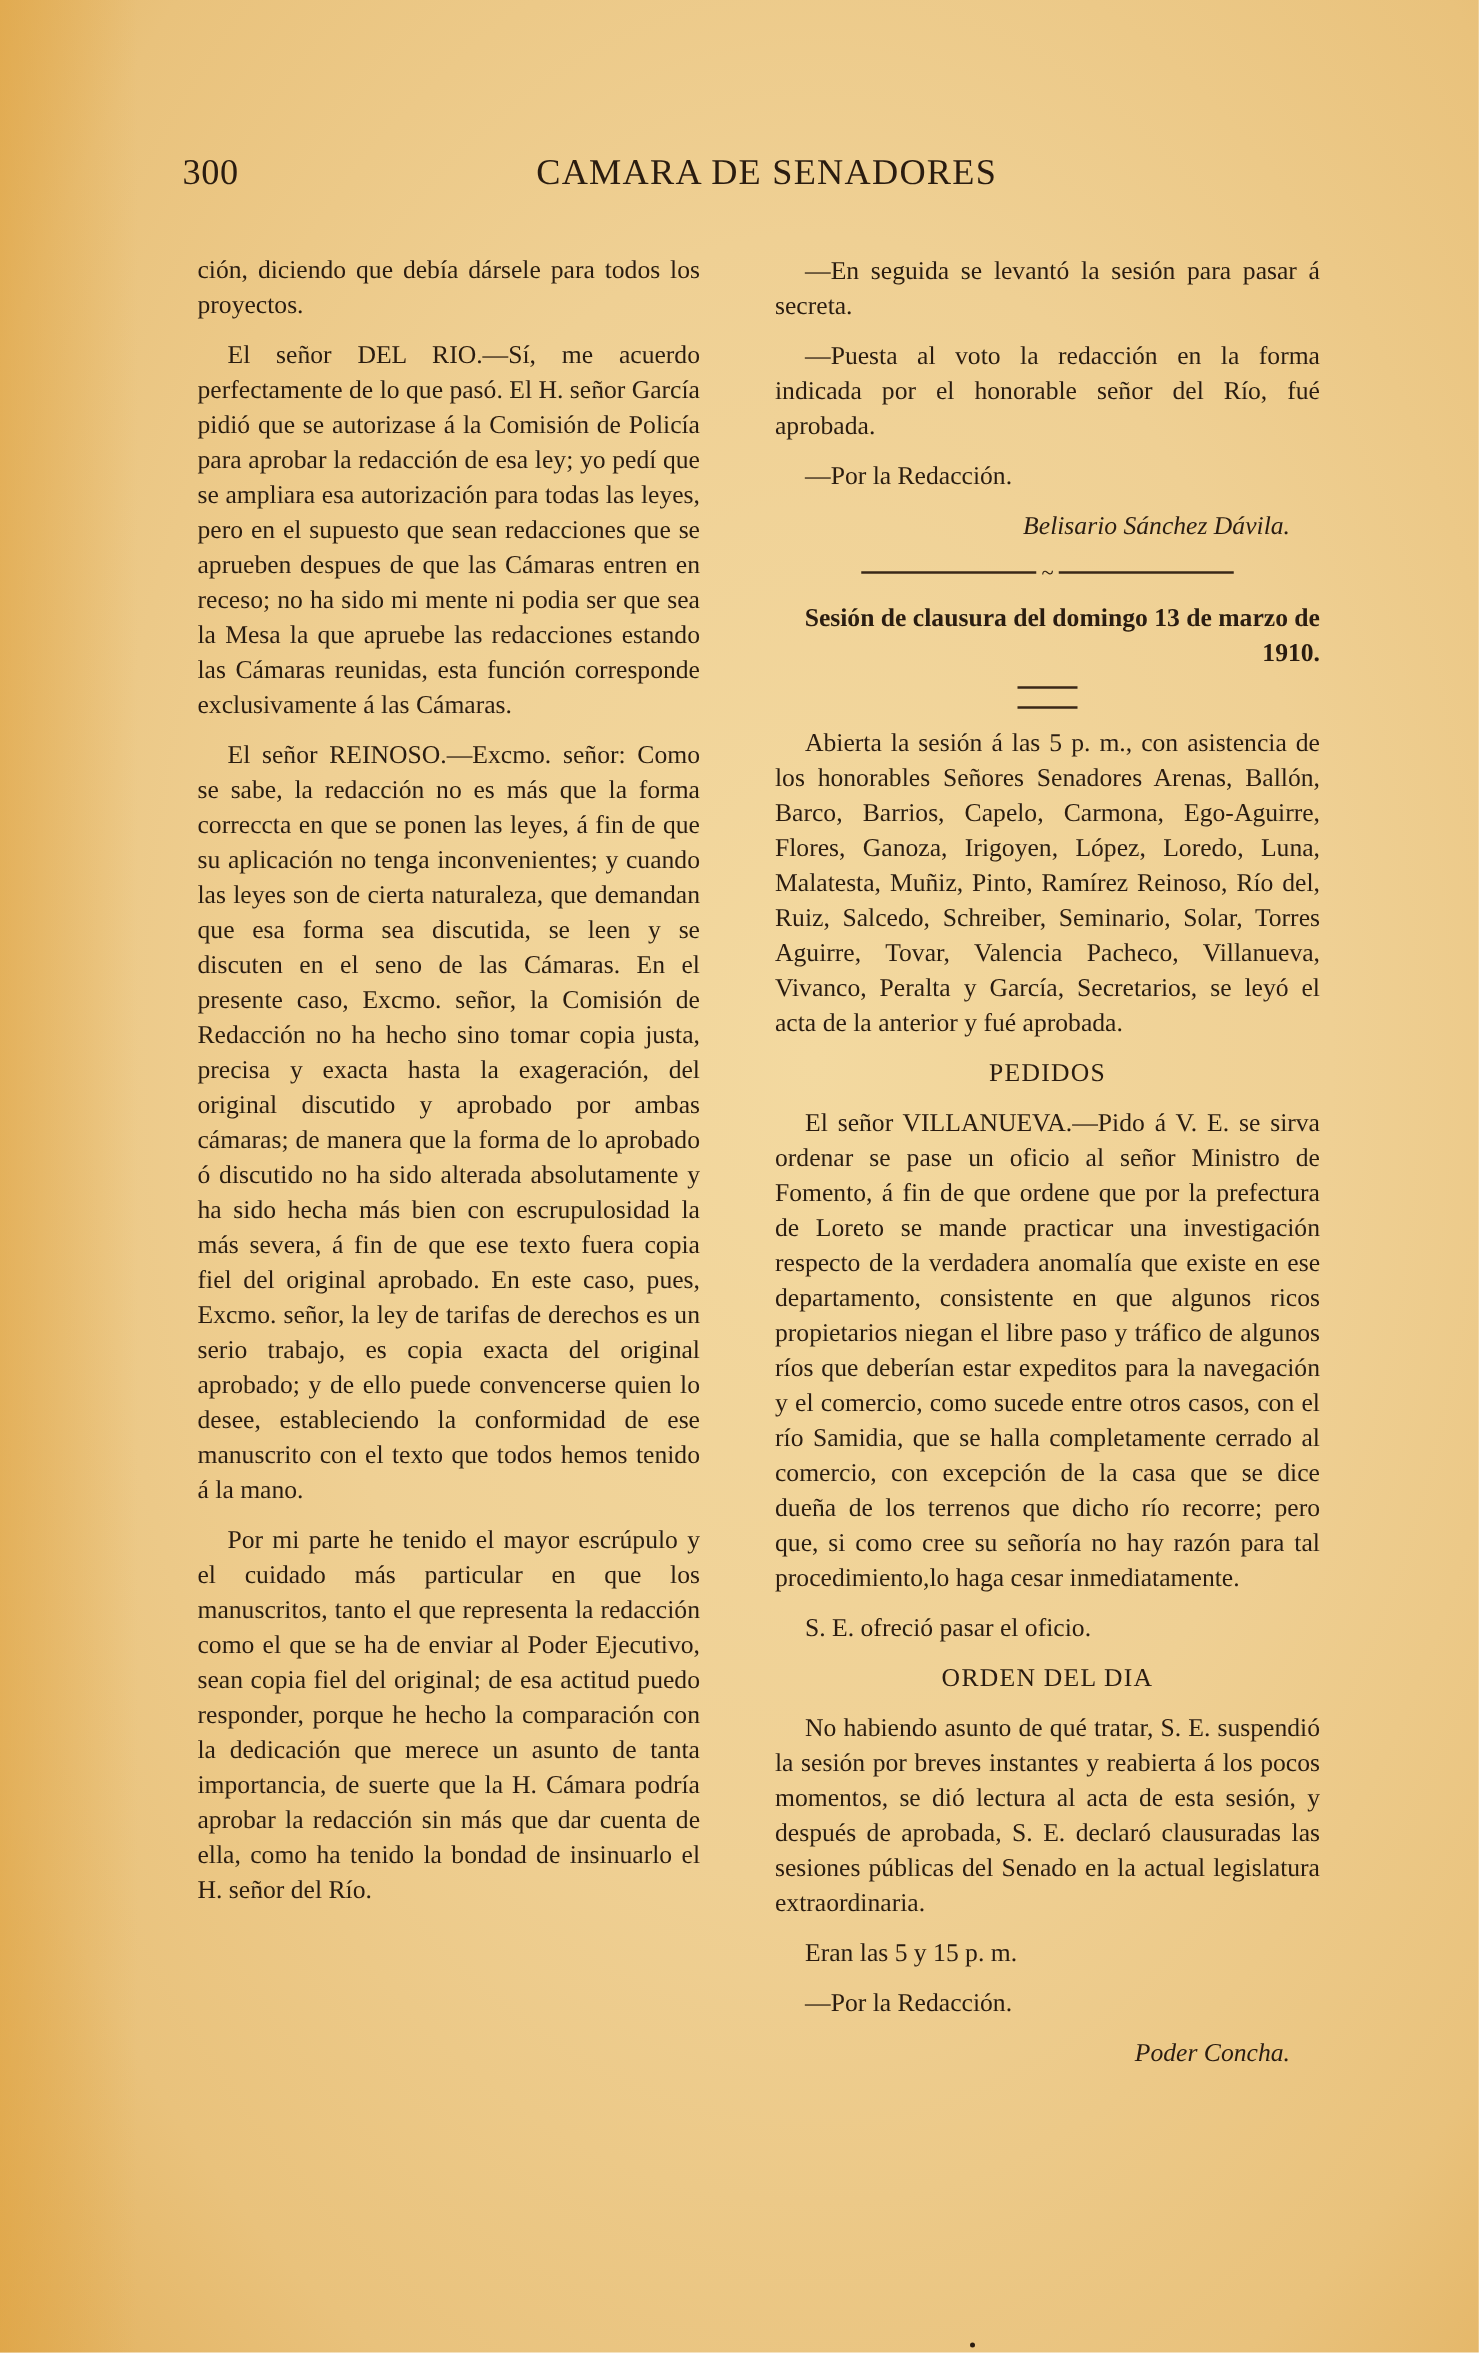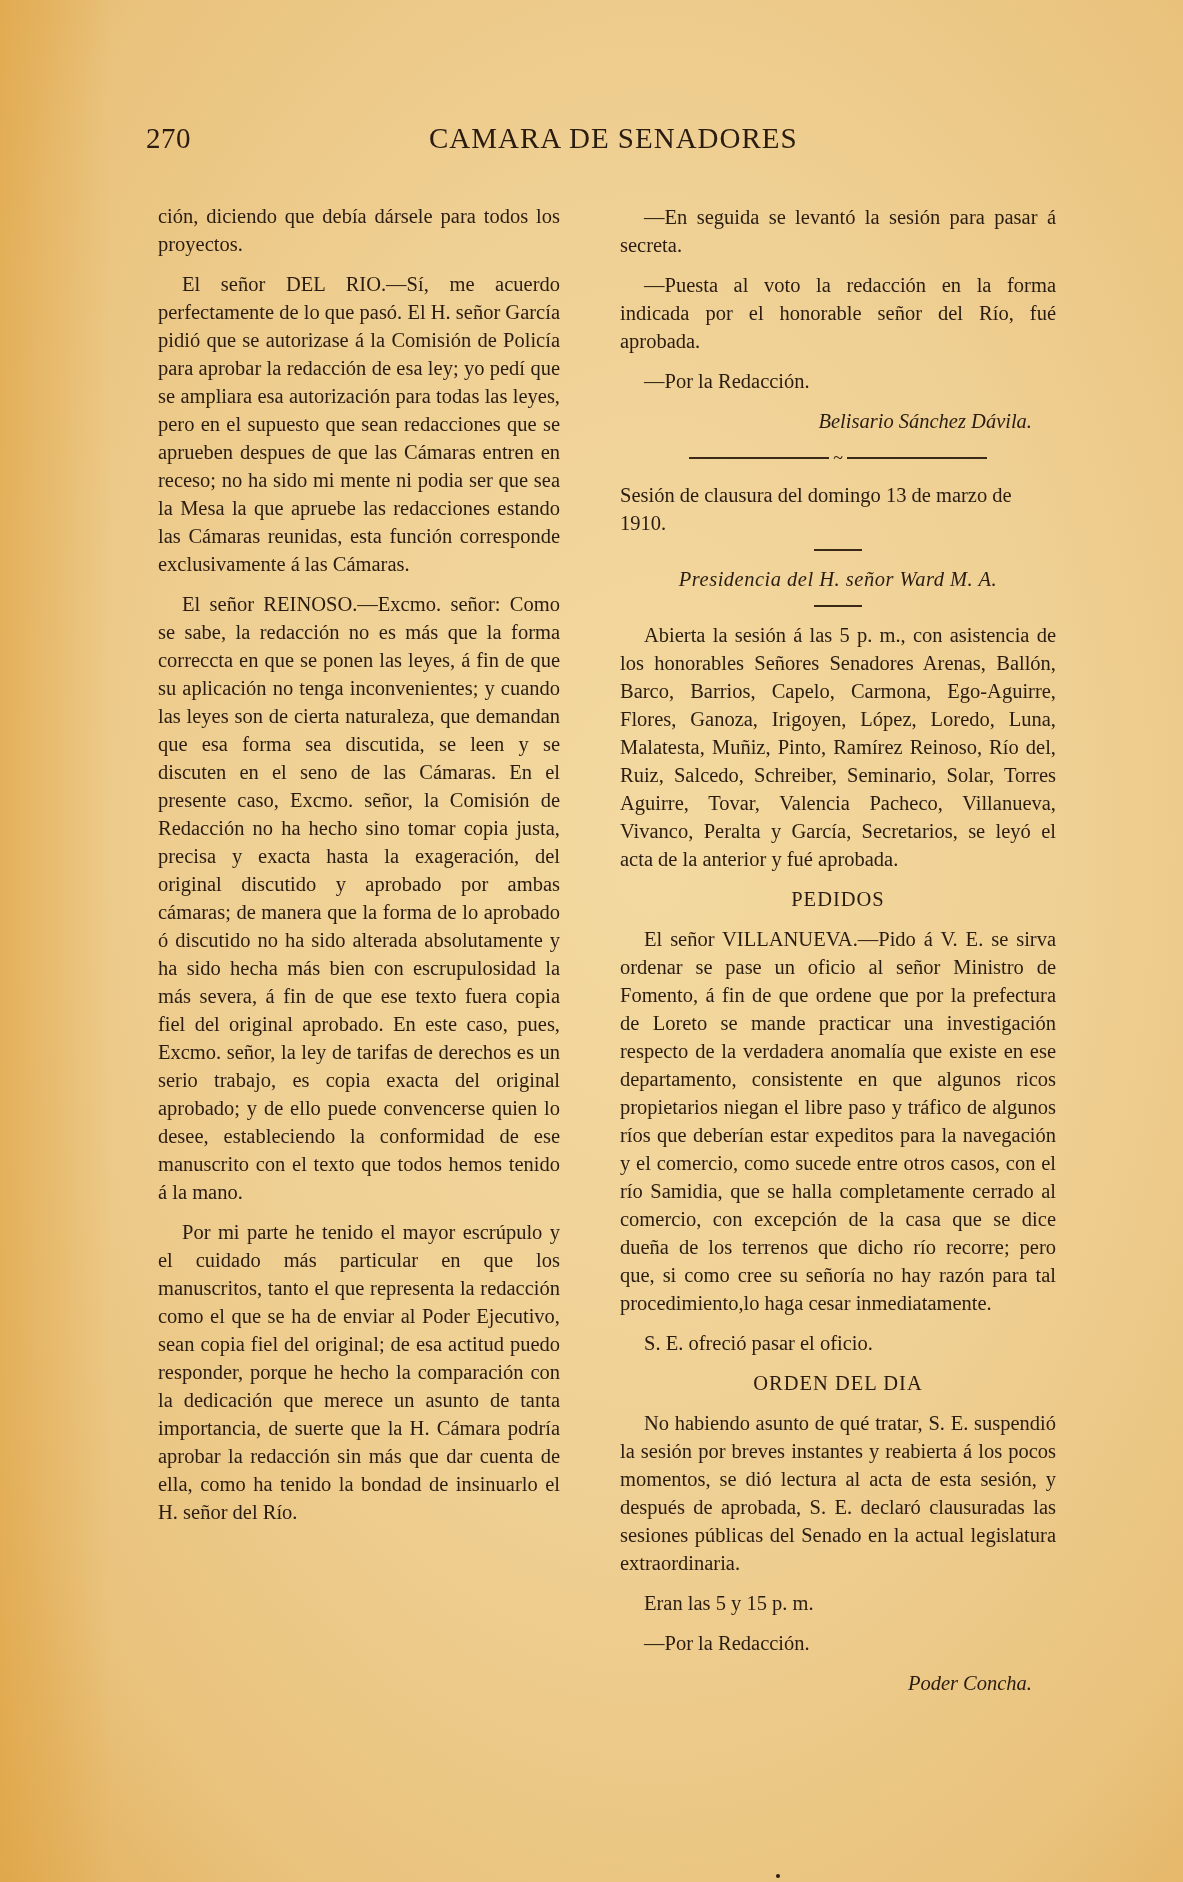--- a/index.html
+++ b/index.html
@@ -29,30 +29,30 @@
   .col-right { left: 608px; width: 460px; top: 191px; }
   .col p { margin: 12px; text-indent: 24px; }
   .col p.noindent { text-indent: 0; }
   .signature { text-align: right; font-style: italic; padding-right: 24px; text-indent: 0 !important; }
   .section-head { text-align: center; text-indent: 0 !important; letter-spacing: 1px; }
   .ornament { display: flex; justify-content: center; align-items: center; height: 22px; margin: 4px 0 4px 0; }
   .ornament .line { width: 140px; height: 2px; background: #3a2818; }
   .ornament .mid { font-size: 18px; margin: 0 4px; line-height: 10px; }
   .short-rule { width: 48px; height: 2px; background: #3a2818; margin: 12px auto 14px auto; }
   .presidencia { font-style: italic; text-align: center; text-indent: 0 !important; letter-spacing: 0.5px; margin-top: 10px; }
-  .session-title { text-align: left; text-indent: 0 !important; margin-top: 6px; }
+  .session-title { text-align: right; text-indent: 0 !important; margin-top: 6px; font-weight: bold; }
   .footer-dot { position: absolute; left: 776px; top: 1874px; width: 4px; height: 4px; background: #2a1c10; border-radius: 2px; }
 </style>
 </head>
 <body>
 
 <div class="page-edge-left"></div>
 
 <div class="header">
-  <span class="page-num">270</span>
+  <span class="page-num">300</span>
   <span class="title">CAMARA DE SENADORES</span>
 </div>
 
 <div class="col col-left">
   <p class="noindent">ción, diciendo que debía dársele para todos los proyectos.</p>
   <p>El señor DEL RIO.—Sí, me acuerdo perfectamente de lo que pasó. El H. señor García pidió que se autorizase á la Comisión de Policía para aprobar la redacción de esa ley; yo pedí que se ampliara esa autorización para todas las leyes, pero en el supuesto que sean redacciones que se aprueben despues de que las Cámaras entren en receso; no ha sido mi mente ni podia ser que sea la Mesa la que apruebe las redacciones estando las Cámaras reunidas, esta función corresponde exclusivamente á las Cámaras.</p>
   <p>El señor REINOSO.—Excmo. señor: Como se sabe, la redacción no es más que la forma correccta en que se ponen las leyes, á fin de que su aplicación no tenga inconvenientes; y cuando las leyes son de cierta naturaleza, que demandan que esa forma sea discutida, se leen y se discuten en el seno de las Cámaras. En el presente caso, Excmo. señor, la Comisión de Redacción no ha hecho sino tomar copia justa, precisa y exacta hasta la exageración, del original discutido y aprobado por ambas cámaras; de manera que la forma de lo aprobado ó discutido no ha sido alterada absolutamente y ha sido hecha más bien con escrupulosidad la más severa, á fin de que ese texto fuera copia fiel del original aprobado. En este caso, pues, Excmo. señor, la ley de tarifas de derechos es un serio trabajo, es copia exacta del original aprobado; y de ello puede convencerse quien lo desee, estableciendo la conformidad de ese manuscrito con el texto que todos hemos tenido á la mano.</p>
   <p>Por mi parte he tenido el mayor escrúpulo y el cuidado más particular en que los manuscritos, tanto el que representa la redacción como el que se ha de enviar al Poder Ejecutivo, sean copia fiel del original; de esa actitud puedo responder, porque he hecho la comparación con la dedicación que merece un asunto de tanta importancia, de suerte que la H. Cámara podría aprobar la redacción sin más que dar cuenta de ella, como ha tenido la bondad de insinuarlo el H. señor del Río.</p>
 </div>
 
@@ -63,21 +63,20 @@
   <p class="signature">Belisario Sánchez Dávila.</p>
 
   <div class="ornament">
     <span class="line"></span>
     <span class="mid">~</span>
     <span class="line"></span>
   </div>
 
   <p class="session-title">Sesión de clausura del domingo 13 de marzo de 1910.</p>
   <div class="short-rule"></div>
-  <p class="presidencia">Presidencia del H. señor Ward M. A.</p>
   <div class="short-rule"></div>
 
   <p>Abierta la sesión á las 5 p. m., con asistencia de los honorables Señores Senadores Arenas, Ballón, Barco, Barrios, Capelo, Carmona, Ego-Aguirre, Flores, Ganoza, Irigoyen, López, Loredo, Luna, Malatesta, Muñiz, Pinto, Ramírez Reinoso, Río del, Ruiz, Salcedo, Schreiber, Seminario, Solar, Torres Aguirre, Tovar, Valencia Pacheco, Villanueva, Vivanco, Peralta y García, Secretarios, se leyó el acta de la anterior y fué aprobada.</p>
   <p class="section-head">PEDIDOS</p>
   <p>El señor VILLANUEVA.—Pido á V. E. se sirva ordenar se pase un oficio al señor Ministro de Fomento, á fin de que ordene que por la prefectura de Loreto se mande practicar una investigación respecto de la verdadera anomalía que existe en ese departamento, consistente en que algunos ricos propietarios niegan el libre paso y tráfico de algunos ríos que deberían estar expeditos para la navegación y el comercio, como sucede entre otros casos, con el río Samidia, que se halla completamente cerrado al comercio, con excepción de la casa que se dice dueña de los terrenos que dicho río recorre; pero que, si como cree su señoría no hay razón para tal procedimiento,lo haga cesar inmediatamente.</p>
   <p>S. E. ofreció pasar el oficio.</p>
   <p class="section-head">ORDEN DEL DIA</p>
   <p>No habiendo asunto de qué tratar, S. E. suspendió la sesión por breves instantes y reabierta á los pocos momentos, se dió lectura al acta de esta sesión, y después de aprobada, S. E. declaró clausuradas las sesiones públicas del Senado en la actual legislatura extraordinaria.</p>
   <p>Eran las 5 y 15 p. m.</p>
   <p>—Por la Redacción.</p>

